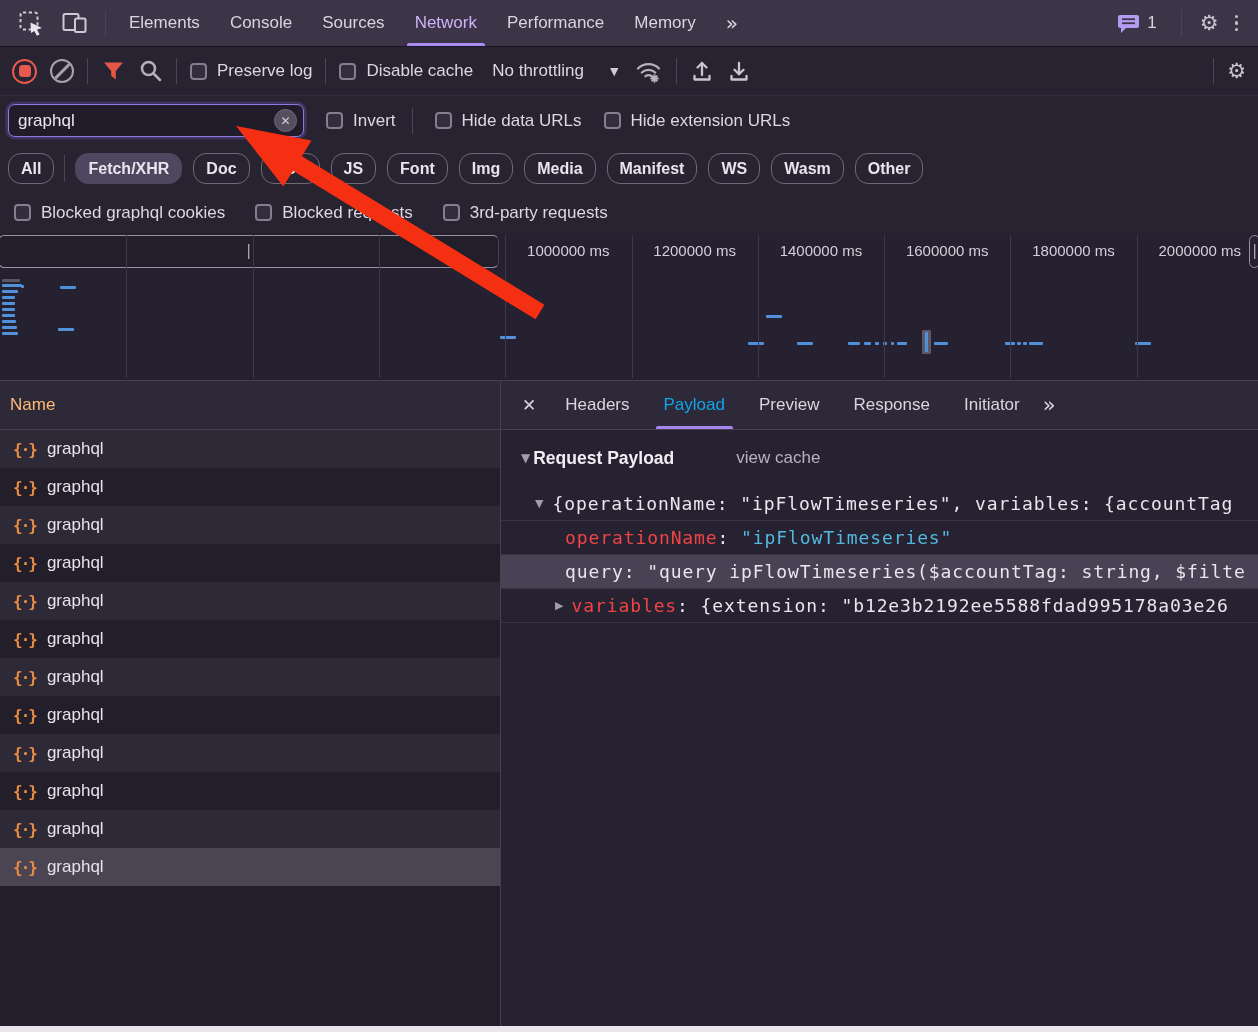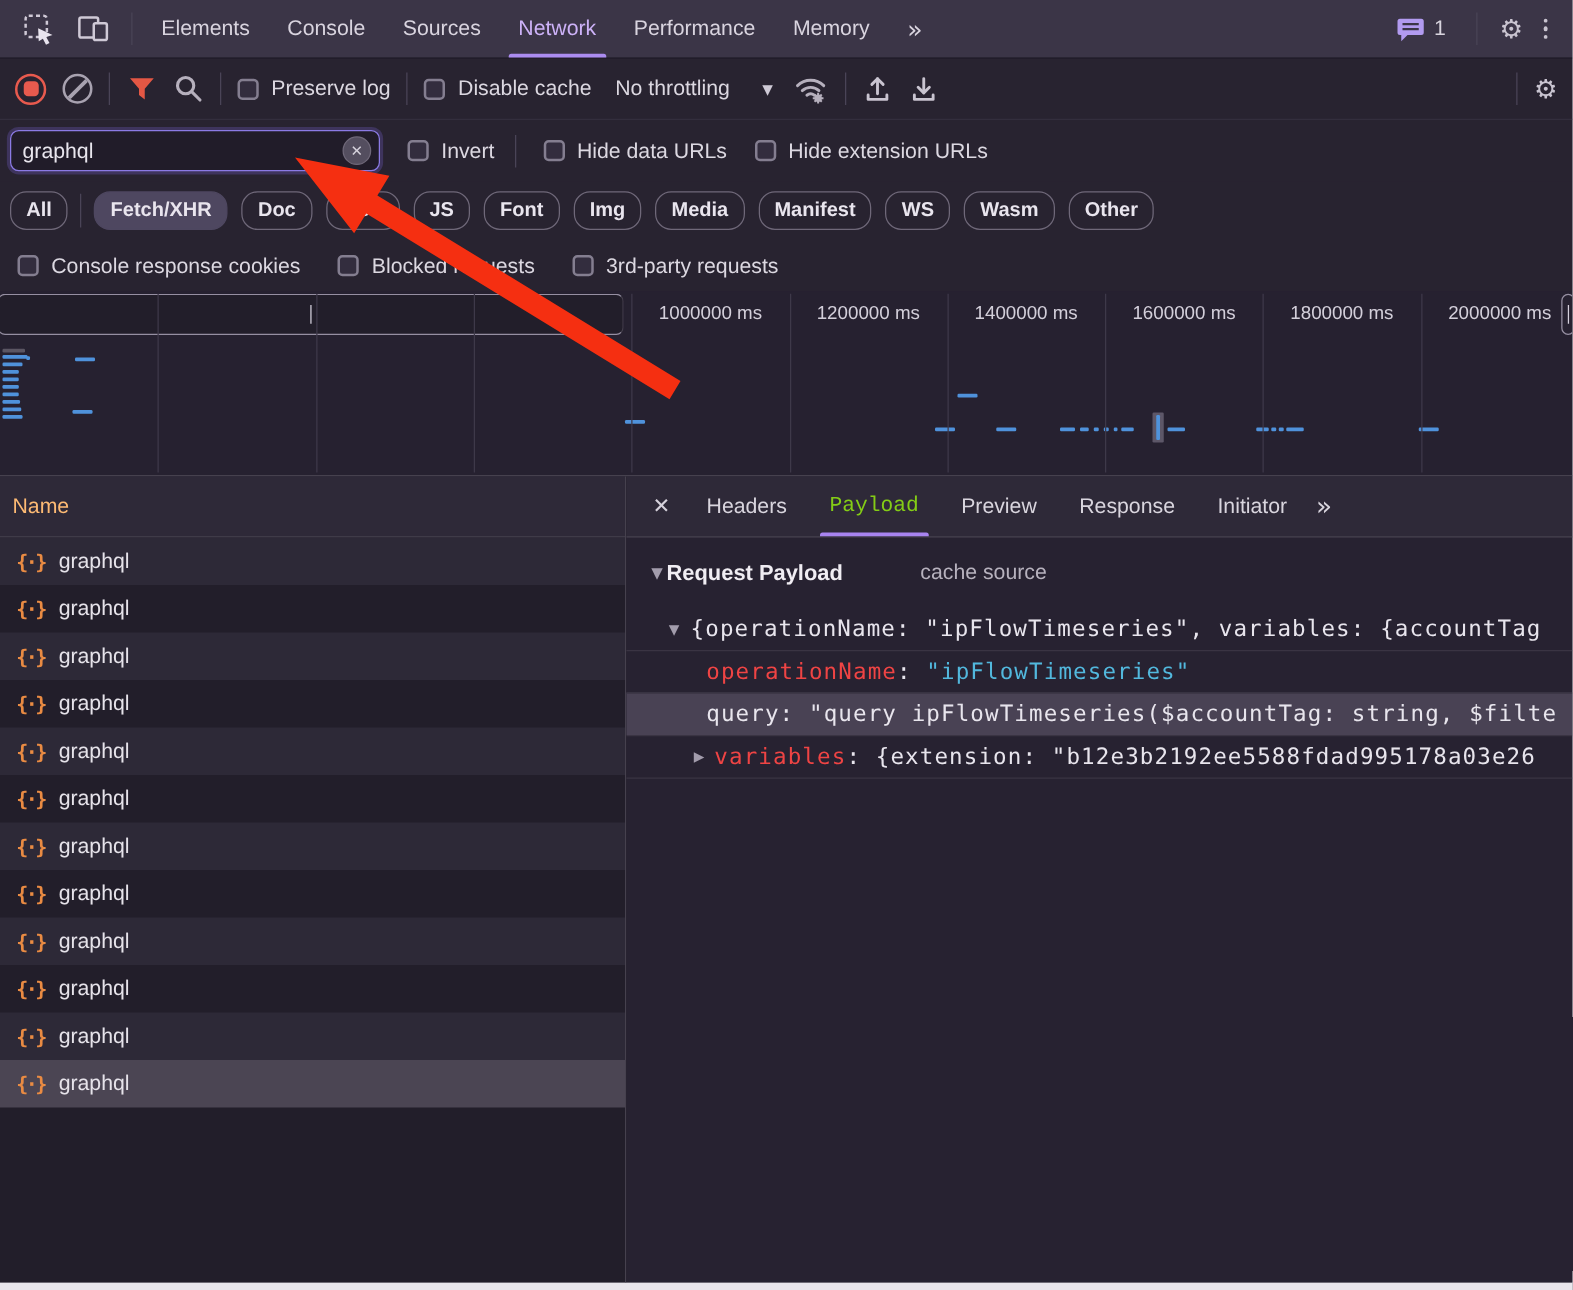--- a/index.html
+++ b/index.html
@@ -98,21 +98,21 @@
              color:#e98b43; letter-spacing:-2px; }
   .req-label { font-size:17px; color:#e6e3ea; }
 
   .right { flex:1; background:#272231; display:flex; flex-direction:column; overflow:hidden; }
   .dtabs { height:49px; flex:none; background:#2e2938; border-bottom:1px solid #46414e;
            display:flex; align-items:stretch; }
   .close-x { align-self:center; margin:0 12px 0 21px; font-size:17px; color:#d6d2dc; }
   .dtab-list { display:flex; align-items:stretch; }
   .dtab { display:flex; align-items:center; padding:0 17px; font-size:17px; color:#d9d5de;
           position:relative; cursor:default; }
-  .dtab.selected { color:#84cc16;font-family:Liberation Mono, monospace; }
+  .dtab.selected { color:#0ea5e9; }
   .dtab.selected::after { content:''; position:absolute; left:9px; right:9px; bottom:0;
           height:3px; border-radius:2px 2px 0 0; background:#a884f0; }
   .overflow { align-self:center; font-size:21px; color:#d9d5de; margin-left:6px; }
 
   
   .psec { height:56px; display:flex; align-items:center; padding-left:20px; }
   .tri { color:#a29cac; font-size:12px; }
   .tri.sm { font-size:11px; }
   .ptitle { font-weight:bold; font-size:17.5px; color:#f0edf3; margin-left:3px;text-align:center; }
   .vsource { margin-left:62px; font-size:17px; color:#b7b2be; }
@@ -281,21 +281,21 @@
         <div class="chip">WS</div>
         <div class="chip">Wasm</div>
         <div class="chip">Other</div>
       </div>
   </div>
 
   <div class="ckbbar">
 
   <label class="ckb-group">
         <span class="ckb"></span>
-        <span class="ckb-label">Console response cookies</span>
+        <span class="ckb-label">Blocked graphql cookies</span>
       </label>
       <label class="ckb-group">
         <span class="ckb"></span>
         <span class="ckb-label">Blocked requests</span>
       </label>
       <label class="ckb-group">
         <span class="ckb"></span>
         <span class="ckb-label">3rd-party requests</span>
       </label>
     </div>
@@ -425,21 +425,21 @@
             <div class="dtab">Response</div>
             <div class="dtab">Initiator</div>
           </div>
         <span class="overflow glyph">»</span>
       </div>
 
       <div class="payload">
         <div class="psec">
           <span class="tri glyph">▼</span>
           <span class="ptitle">Request Payload</span>
-          <span class="vsource">cache source</span>
+          <span class="vsource">view cache</span>
         </div>
         <div class="prow summary">
           <span class="tri sm glyph">▼</span>
           <span class="mono">{operationName: "ipFlowTimeseries", variables: {accountTag</span>
         </div>
         <div class="prow kv">
           <span class="mono"><span class="k">operationName</span><span class="plain">: </span><span class="v-str">"ipFlowTimeseries"</span></span>
         </div>
         <div class="prow kv highlight">
           <span class="mono"><span class="plain">query</span><span class="plain">: </span><span class="plain">"query ipFlowTimeseries($accountTag: string, $filte</span></span>

